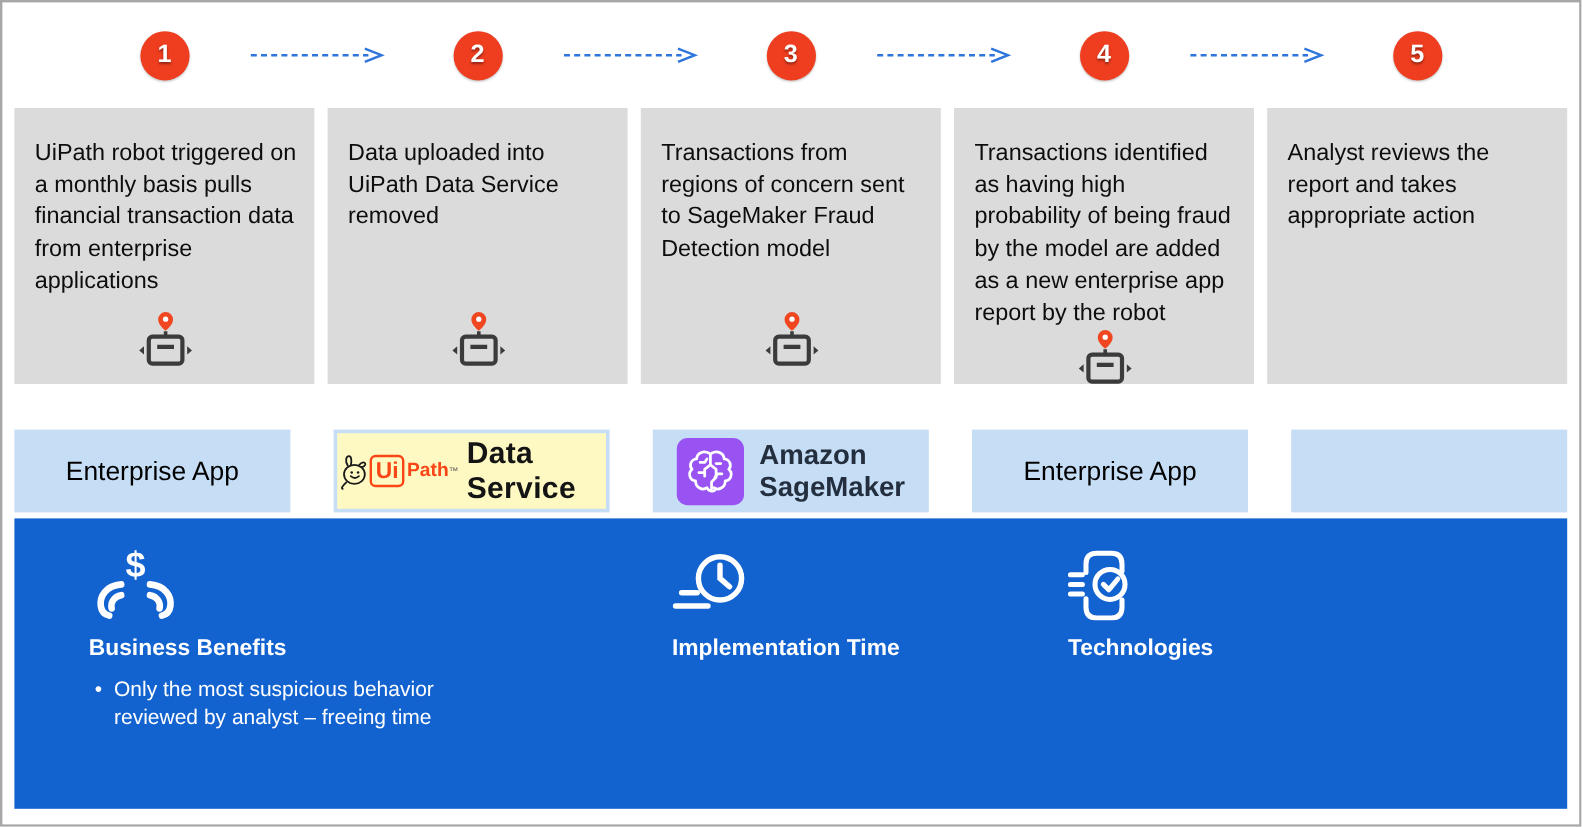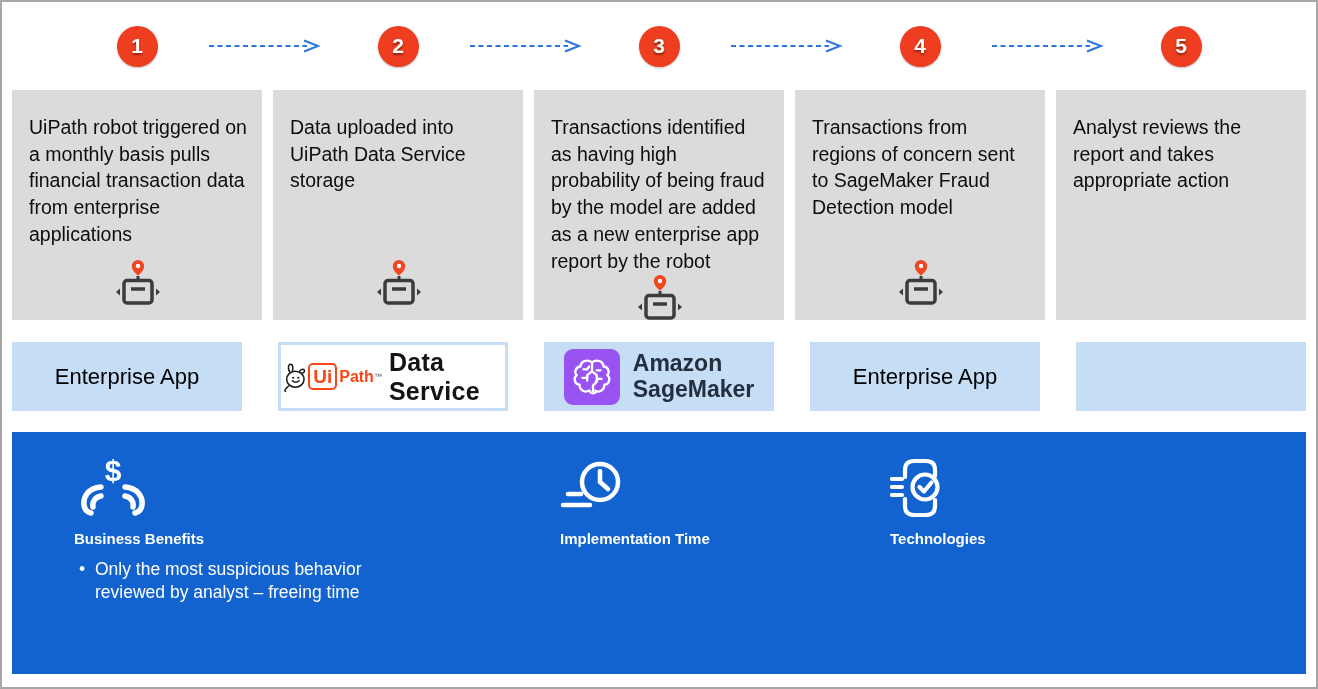--- a/index.html
+++ b/index.html
@@ -24,25 +24,25 @@
   .arrow { position:absolute; top:37px; }
 
   
   .boxes-row { top:88px; }
   .step-box { height:230px; background:#DBDBDB; box-sizing:border-box;
               padding:24px 15px 8px 17px; display:flex; flex-direction:column; }
   .step-text { margin:0; font-size:19.5px; line-height:1.37; color:#0d0d0d; }
   .robot-wrap { margin-top:auto; display:flex; justify-content:center; padding-bottom:3px; }
 
   
-  .platform-row { top:340px;gap:36px; }
+  .platform-row { top:356px;gap:36px; }
   .platform-cell { height:69px; background:#C6DDF6; display:flex;
                    align-items:center; justify-content:center; }
   .platform-label { font-size:22px; color:#000; }
-  .uipath-box { background:#ffffff; width:calc(100% - 6px); height:63px;
+  .uipath-box { background:#fef9c3; width:calc(100% - 6px); height:63px;
                 display:flex; align-items:center; justify-content:center; }
   .ui-badge { border:2.5px solid #FA4616; border-radius:5px; color:#FA4616;
               font-weight:bold; font-size:19px; padding:0 3px; line-height:1.25;
               display:inline-block; }
   .path-text { color:#FA4616; font-weight:bold; font-size:16px; margin-left:2px; }
   .tm { font-size:8px; color:#555; vertical-align:top; }
   .ds-text { color:#141414; font-weight:bold; font-size:25px; margin-left:7px;
              letter-spacing:.3px; }
   .sm-logo { display:flex; align-items:center; gap:13px; }
   .sm-icon { width:56px; height:56px; border-radius:9px; background:#9953F2;
@@ -51,21 +51,21 @@
              white-space:pre-line; }
 
   
   .panel { position:absolute; top:430px; left:10px; width:1294px; height:242px;
            background:#1263D0; }
   .panel-group { position:absolute; top:17px; color:#fff; }
   .pg-benefits { left:62px; }
   .pg-impl { left:548px; }
   .pg-tech { left:878px; }
   .panel-icon { height:68px; display:flex; align-items:flex-end; }
-  .panel-title { font-size:15px; font-weight:bold; margin-top:13px; }
+  .panel-title { font-size:19px; font-weight:bold; margin-top:13px; }
   .panel-bullets { margin:11px 0 0; padding:0; list-style:none;
                    font-size:17.5px; line-height:1.32; }
   .panel-bullets li { position:relative; padding-left:21px; margin-bottom:9px;
                       white-space:pre-line; }
   .panel-bullets li::before { content:"\2022"; position:absolute; left:5px; }
 </style>
 </head>
 <body>
 
 <div class="frame">
@@ -116,51 +116,51 @@
             <line x1="23" y1="17" x2="23" y2="21.5" stroke="#3B3B3B" stroke-width="3"></line>
             <rect x="9" y="21.5" width="28" height="22.5" rx="3" fill="none" stroke="#3B3B3B" stroke-width="3.5"></rect>
             <line x1="16" y1="30" x2="30" y2="30" stroke="#3B3B3B" stroke-width="3.5"></line>
             <path d="M5 29.5 L5 36.5 L1 33 Z" fill="#3B3B3B"></path>
             <path d="M41 29.5 L41 36.5 L45 33 Z" fill="#3B3B3B"></path>
           </svg>
         </div>
     </div>
 
     <div class="step-box">
-      <p class="step-text">Data uploaded into UiPath Data Service storage</p>
+      <p class="step-text">Data uploaded into UiPath Data Service removed</p>
+      <div class="robot-wrap">
+          <svg width="46" height="50" viewBox="0 0 46 50">
+            <path d="M23 1 a6.2 6.2 0 0 1 6.2 6.2 C29.2 12 23 16.5 23 16.5 S16.8 12 16.8 7.2 A6.2 6.2 0 0 1 23 1 Z" fill="#F04720"></path>
+            <circle cx="23" cy="7" r="2.2" fill="#fff"></circle>
+            <line x1="23" y1="17" x2="23" y2="21.5" stroke="#3B3B3B" stroke-width="3"></line>
+            <rect x="9" y="21.5" width="28" height="22.5" rx="3" fill="none" stroke="#3B3B3B" stroke-width="3.5"></rect>
+            <line x1="16" y1="30" x2="30" y2="30" stroke="#3B3B3B" stroke-width="3.5"></line>
+            <path d="M5 29.5 L5 36.5 L1 33 Z" fill="#3B3B3B"></path>
+            <path d="M41 29.5 L41 36.5 L45 33 Z" fill="#3B3B3B"></path>
+          </svg>
+        </div>
+    </div>
+
+    <div class="step-box">
+      <p class="step-text">Transactions from regions of concern sent to SageMaker Fraud Detection model</p>
       <div class="robot-wrap">
           <svg width="46" height="50" viewBox="0 0 46 50">
             <path d="M23 1 a6.2 6.2 0 0 1 6.2 6.2 C29.2 12 23 16.5 23 16.5 S16.8 12 16.8 7.2 A6.2 6.2 0 0 1 23 1 Z" fill="#F04720"></path>
             <circle cx="23" cy="7" r="2.2" fill="#fff"></circle>
             <line x1="23" y1="17" x2="23" y2="21.5" stroke="#3B3B3B" stroke-width="3"></line>
             <rect x="9" y="21.5" width="28" height="22.5" rx="3" fill="none" stroke="#3B3B3B" stroke-width="3.5"></rect>
             <line x1="16" y1="30" x2="30" y2="30" stroke="#3B3B3B" stroke-width="3.5"></line>
             <path d="M5 29.5 L5 36.5 L1 33 Z" fill="#3B3B3B"></path>
             <path d="M41 29.5 L41 36.5 L45 33 Z" fill="#3B3B3B"></path>
           </svg>
         </div>
     </div>
 
     <div class="step-box">
       <p class="step-text">Transactions identified as having high probability of being fraud by the model are added as a new enterprise app report by the robot</p>
-      <div class="robot-wrap">
-          <svg width="46" height="50" viewBox="0 0 46 50">
-            <path d="M23 1 a6.2 6.2 0 0 1 6.2 6.2 C29.2 12 23 16.5 23 16.5 S16.8 12 16.8 7.2 A6.2 6.2 0 0 1 23 1 Z" fill="#F04720"></path>
-            <circle cx="23" cy="7" r="2.2" fill="#fff"></circle>
-            <line x1="23" y1="17" x2="23" y2="21.5" stroke="#3B3B3B" stroke-width="3"></line>
-            <rect x="9" y="21.5" width="28" height="22.5" rx="3" fill="none" stroke="#3B3B3B" stroke-width="3.5"></rect>
-            <line x1="16" y1="30" x2="30" y2="30" stroke="#3B3B3B" stroke-width="3.5"></line>
-            <path d="M5 29.5 L5 36.5 L1 33 Z" fill="#3B3B3B"></path>
-            <path d="M41 29.5 L41 36.5 L45 33 Z" fill="#3B3B3B"></path>
-          </svg>
-        </div>
-    </div>
-
-    <div class="step-box">
-      <p class="step-text">Transactions from regions of concern sent to SageMaker Fraud Detection model</p>
       <div class="robot-wrap">
           <svg width="46" height="50" viewBox="0 0 46 50">
             <path d="M23 1 a6.2 6.2 0 0 1 6.2 6.2 C29.2 12 23 16.5 23 16.5 S16.8 12 16.8 7.2 A6.2 6.2 0 0 1 23 1 Z" fill="#F04720"></path>
             <circle cx="23" cy="7" r="2.2" fill="#fff"></circle>
             <line x1="23" y1="17" x2="23" y2="21.5" stroke="#3B3B3B" stroke-width="3"></line>
             <rect x="9" y="21.5" width="28" height="22.5" rx="3" fill="none" stroke="#3B3B3B" stroke-width="3.5"></rect>
             <line x1="16" y1="30" x2="30" y2="30" stroke="#3B3B3B" stroke-width="3.5"></line>
             <path d="M5 29.5 L5 36.5 L1 33 Z" fill="#3B3B3B"></path>
             <path d="M41 29.5 L41 36.5 L45 33 Z" fill="#3B3B3B"></path>
           </svg>

